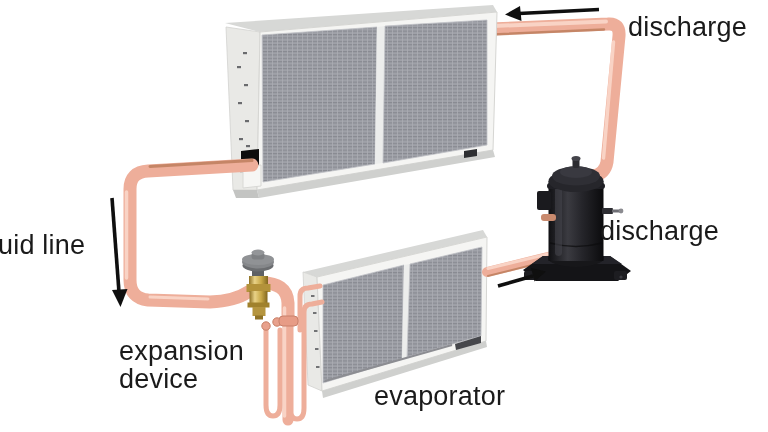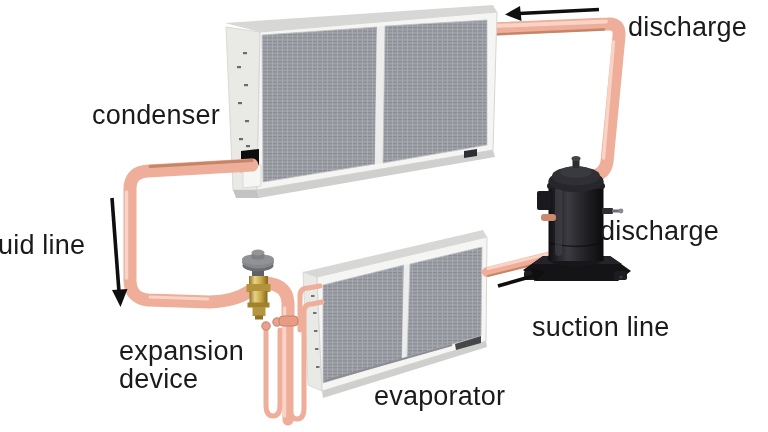--- a/index.html
+++ b/index.html
@@ -187,23 +187,21 @@
     <rect x="612" y="209.5" width="8" height="3" fill="#6e6e74"></rect>
     <circle cx="621" cy="211" r="2.4" fill="#8b8b90"></circle>
   </g>
 
   <g>
     <line class="arrow-line" x1="498" y1="286" x2="533" y2="276" stroke-width="3.6"></line>
     <polygon class="arrow-head" points="546,271.5 534.5,281.5 531,268"></polygon>
   </g>
 </svg>
 
-  <div class="lbl" style="left:92px;  top:101px">condenser</div>
   <div class="lbl" style="left:628px; top:13px">discharge</div>
   <div class="lbl" style="left:-2px;  top:231px">uid line</div>
   <div class="lbl" style="left:119px; top:337px">
     <div>expansion</div>
     <div>device</div>
   </div>
   <div class="lbl" style="left:374px; top:382px">evaporator</div>
-  <div class="lbl" style="left:532px; top:313px">suction line</div>
   <div class="lbl" style="left:600px; top:217px">discharge</div>
 </div>
 
 </body></html>

